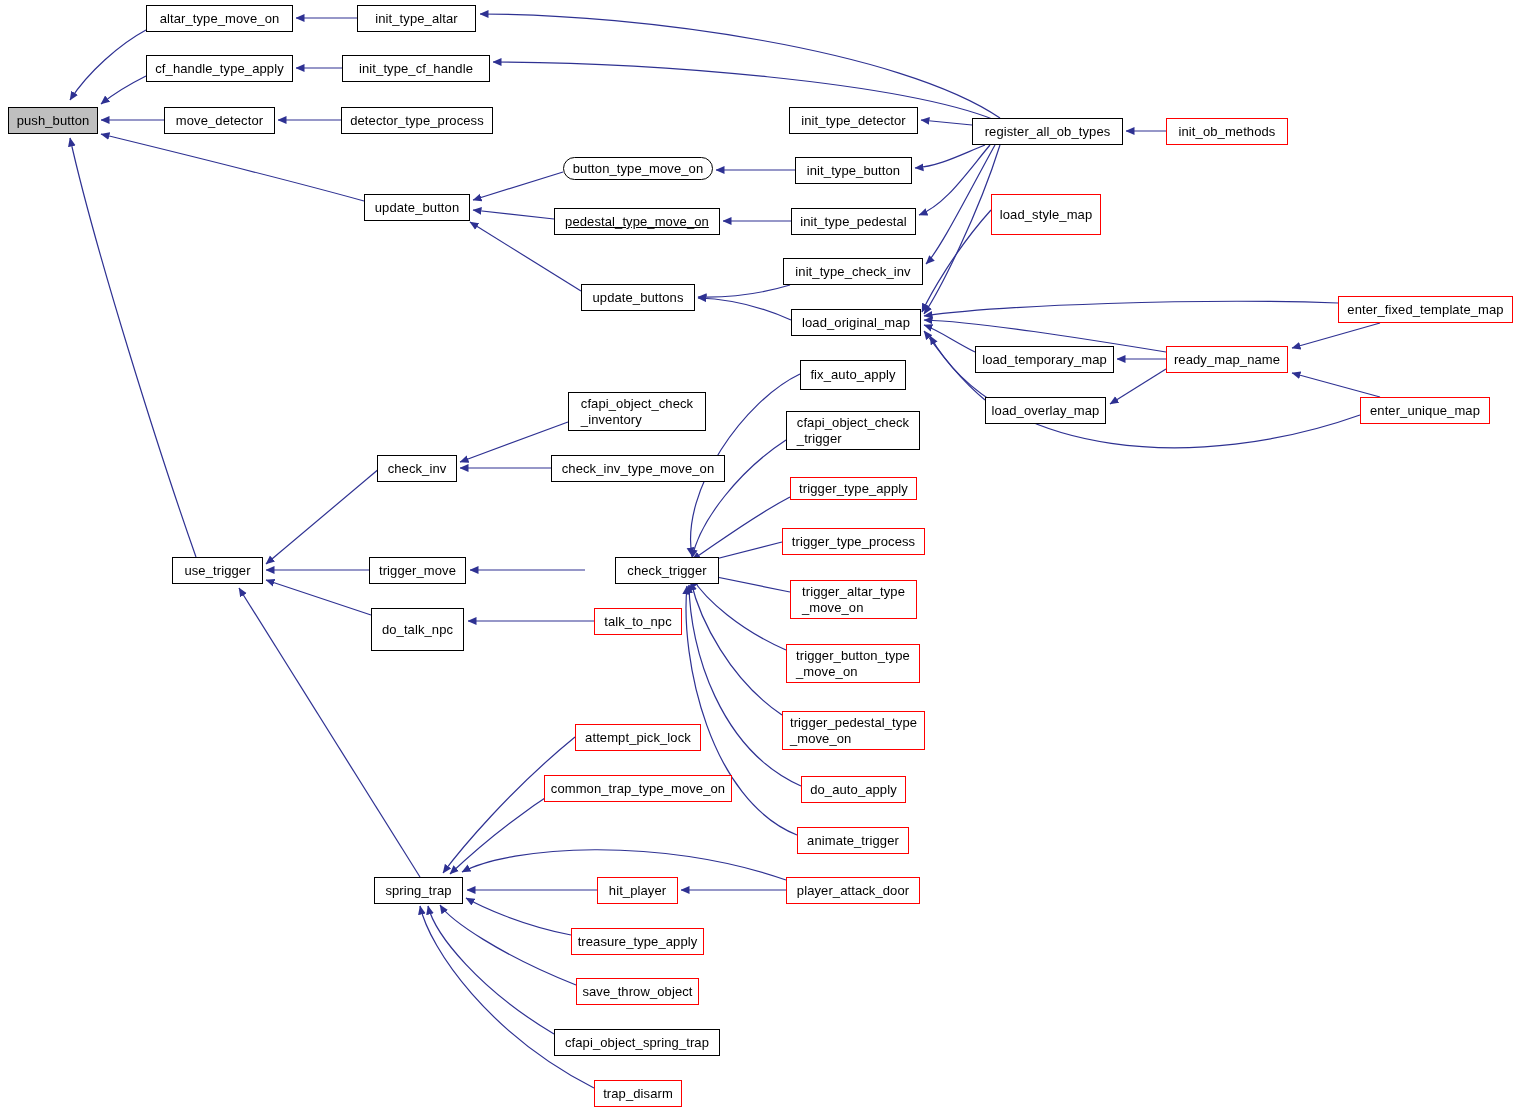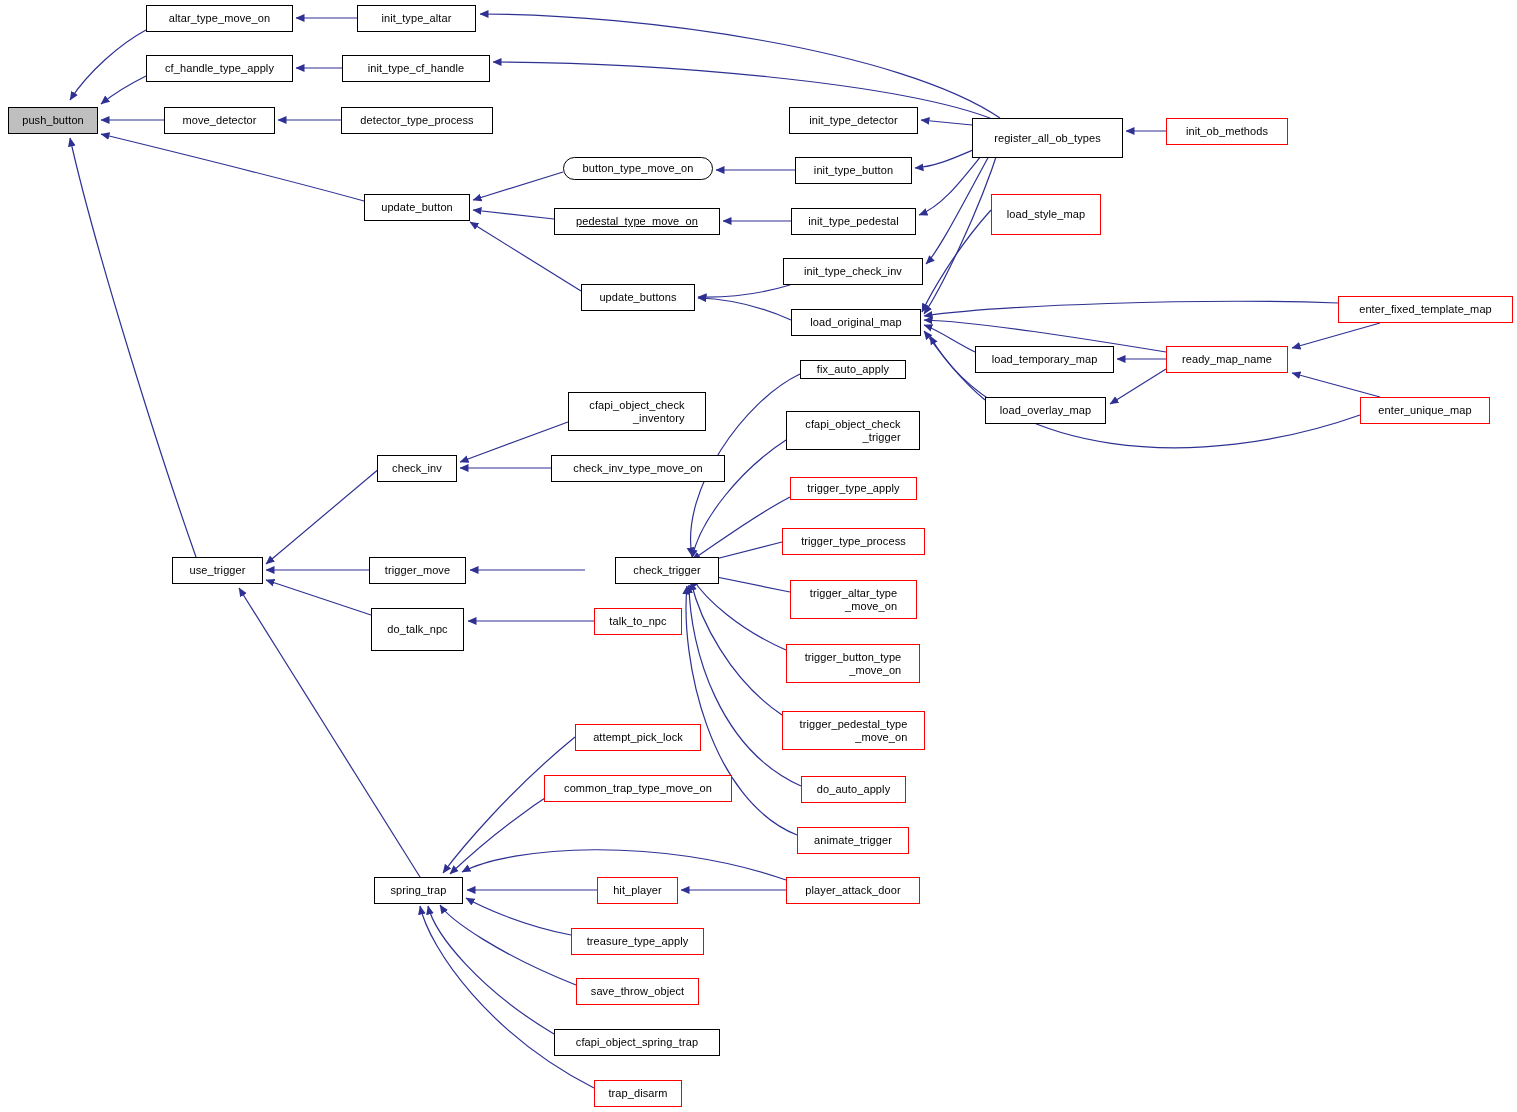--- a/index.html
+++ b/index.html
@@ -15,22 +15,22 @@
     pointer-events:none;
   }
   .node{
     position:absolute;
     box-sizing:border-box;
     background:#ffffff;
     border:1px solid #000000;
     display:flex;
     align-items:center;
     justify-content:center;
-    text-align:right;
-    font-size:11px;
+    text-align:left;
+    font-size:13px;
     color:#000000;
     line-height:1.18;
     white-space:pre;
     letter-spacing:0.1px;
   }
   .node.red{ border:1px solid #ff0000; }
   .node.hl{ background:#bfbfbf; border:1px solid #000000; }
 </style>
 </head>
 <body>
@@ -114,29 +114,29 @@
       <div class="node" style="left: 342px; top: 55px; width: 148px; height: 27px;">init_type_cf_handle</div>
       <div class="node" style="left: 341px; top: 107px; width: 152px; height: 27px;">detector_type_process</div>
       <div class="node" style="left: 563px; top: 157px; width: 150px; height: 23px; border-radius: 12px;">button_type_move_on</div>
       <div class="node" style="left: 554px; top: 208px; width: 166px; height: 27px; text-decoration: underline;">pedestal_type_move_on</div>
       <div class="node" style="left: 581px; top: 284px; width: 114px; height: 27px;">update_buttons</div>
       <div class="node" style="left: 789px; top: 107px; width: 129px; height: 27px;">init_type_detector</div>
       <div class="node" style="left: 795px; top: 157px; width: 117px; height: 27px;">init_type_button</div>
       <div class="node" style="left: 791px; top: 208px; width: 125px; height: 27px;">init_type_pedestal</div>
       <div class="node" style="left: 783px; top: 258px; width: 140px; height: 27px;">init_type_check_inv</div>
       <div class="node" style="left: 791px; top: 309px; width: 130px; height: 27px;">load_original_map</div>
-      <div class="node" style="left: 972px; top: 118px; width: 151px; height: 40px;">register_all_ob_types</div>
+      <div class="node" style="left: 972px; top: 118px; width: 151px; height: 27px;">register_all_ob_types</div>
       <div class="node red" style="left: 1166px; top: 118px; width: 122px; height: 27px;">init_ob_methods</div>
       <div class="node red" style="left: 991px; top: 194px; width: 110px; height: 41px;">load_style_map</div>
       <div class="node" style="left: 975px; top: 346px; width: 139px; height: 27px;">load_temporary_map</div>
       <div class="node" style="left: 985px; top: 397px; width: 121px; height: 27px;">load_overlay_map</div>
       <div class="node red" style="left: 1166px; top: 346px; width: 122px; height: 27px;">ready_map_name</div>
       <div class="node red" style="left: 1338px; top: 296px; width: 175px; height: 27px;">enter_fixed_template_map</div>
       <div class="node red" style="left: 1360px; top: 397px; width: 130px; height: 27px;">enter_unique_map</div>
-      <div class="node" style="left: 800px; top: 360px; width: 106px; height: 19px;">fix_auto_apply</div>
+      <div class="node" style="left: 800px; top: 360px; width: 106px; height: 30px;">fix_auto_apply</div>
       <div class="node" style="left: 568px; top: 392px; width: 138px; height: 39px;">cfapi_object_check
 _inventory</div>
       <div class="node" style="left: 551px; top: 455px; width: 174px; height: 27px;">check_inv_type_move_on</div>
       <div class="node" style="left: 377px; top: 455px; width: 80px; height: 27px;">check_inv</div>
       <div class="node" style="left: 786px; top: 411px; width: 134px; height: 39px;">cfapi_object_check
 _trigger</div>
       <div class="node red" style="left: 790px; top: 477px; width: 127px; height: 23px;">trigger_type_apply</div>
       <div class="node red" style="left: 782px; top: 528px; width: 143px; height: 27px;">trigger_type_process</div>
       <div class="node red" style="left: 790px; top: 580px; width: 127px; height: 39px;">trigger_altar_type
 _move_on</div>

